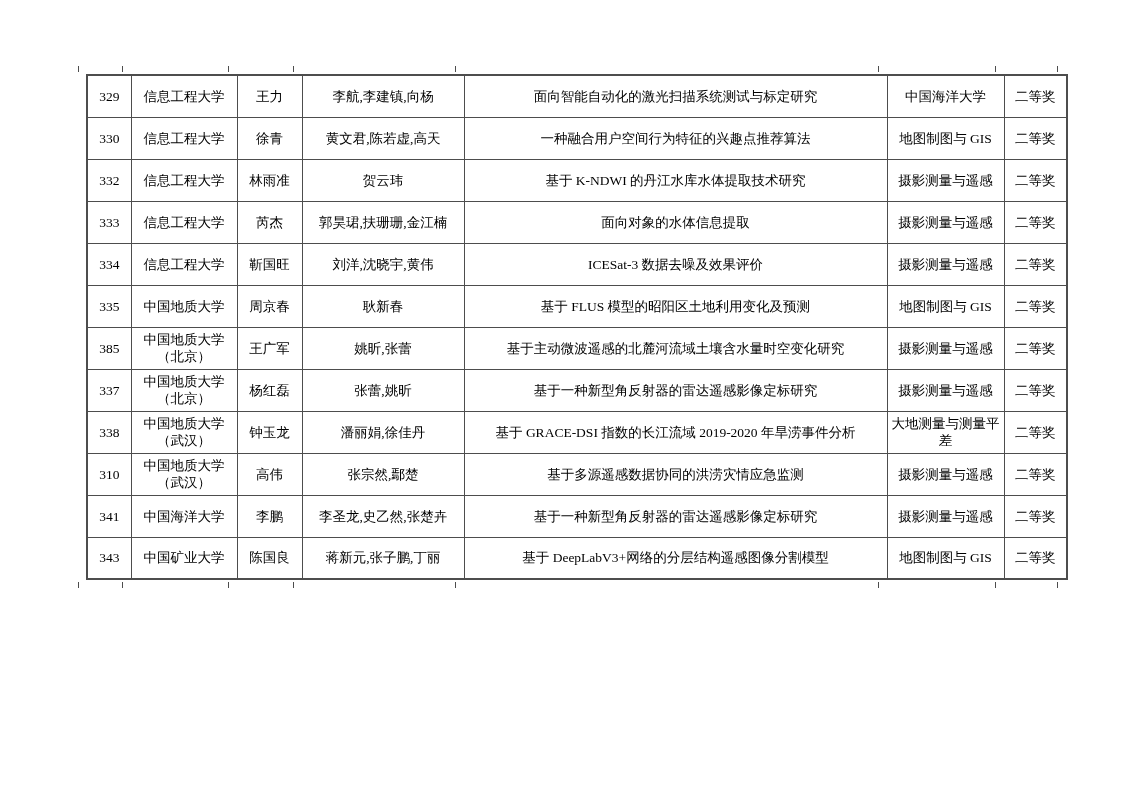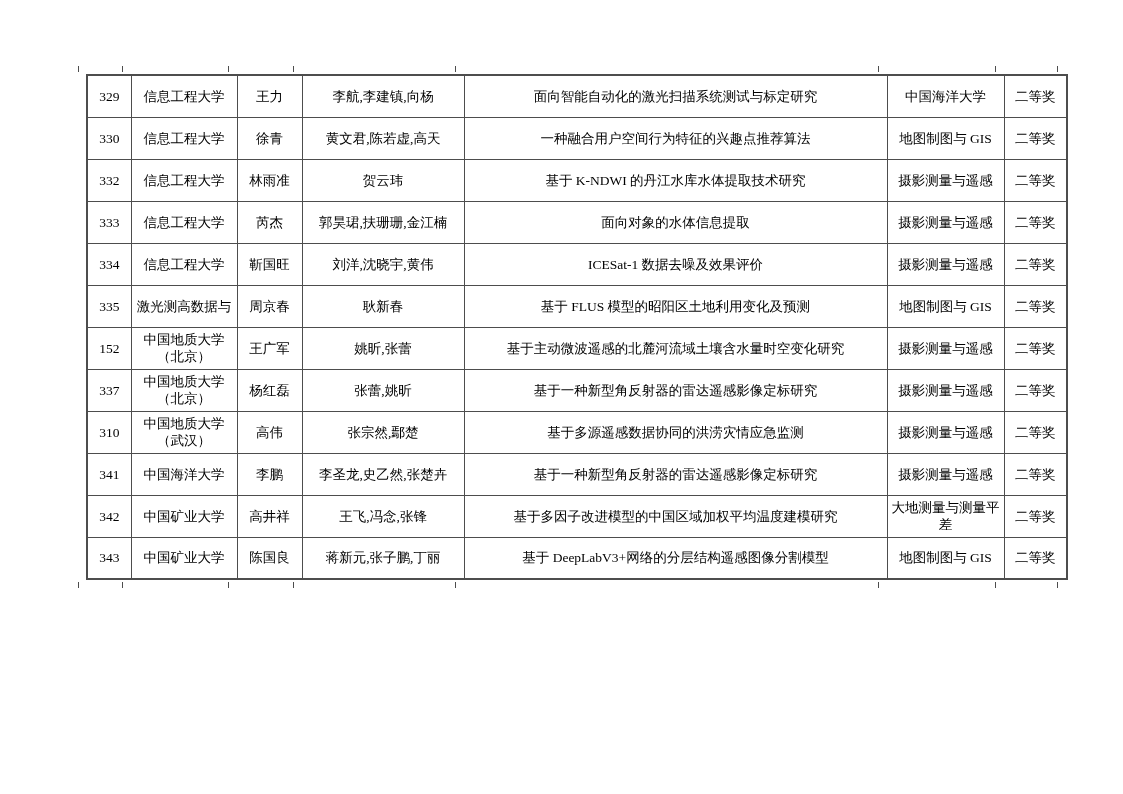--- a/index.html
+++ b/index.html
@@ -104,55 +104,64 @@
     <td class="c-title">面向对象的水体信息提取</td>
     <td class="c-cat">摄影测量与遥感</td>
     <td class="c-award">二等奖</td>
   </tr>
 
   <tr>
     <td class="c-no">334</td>
     <td class="c-univ">信息工程大学</td>
     <td class="c-name">靳国旺</td>
     <td class="c-co">刘洋,沈晓宇,黄伟</td>
-    <td class="c-title">ICESat-1 数据去噪及效果评价</td>
+    <td class="c-title">ICESat-3 数据去噪及效果评价</td>
     <td class="c-cat">摄影测量与遥感</td>
     <td class="c-award">二等奖</td>
   </tr>
 
   <tr>
     <td class="c-no">335</td>
-    <td class="c-univ">激光测高数据与</td>
+    <td class="c-univ">中国地质大学</td>
     <td class="c-name">周京春</td>
     <td class="c-co">耿新春</td>
     <td class="c-title">基于 FLUS 模型的昭阳区土地利用变化及预测</td>
     <td class="c-cat">地图制图与 GIS</td>
     <td class="c-award">二等奖</td>
   </tr>
 
   <tr>
-    <td class="c-no">152</td>
+    <td class="c-no">385</td>
     <td class="c-univ">中国地质大学（北京）</td>
     <td class="c-name">王广军</td>
     <td class="c-co">姚昕,张蕾</td>
     <td class="c-title">基于主动微波遥感的北麓河流域土壤含水量时空变化研究</td>
     <td class="c-cat">摄影测量与遥感</td>
     <td class="c-award">二等奖</td>
   </tr>
 
   <tr>
     <td class="c-no">337</td>
     <td class="c-univ">中国地质大学（北京）</td>
     <td class="c-name">杨红磊</td>
     <td class="c-co">张蕾,姚昕</td>
     <td class="c-title">基于一种新型角反射器的雷达遥感影像定标研究</td>
     <td class="c-cat">摄影测量与遥感</td>
     <td class="c-award">二等奖</td>
   </tr>
 
+  <tr>
+    <td class="c-no">338</td>
+    <td class="c-univ">中国地质大学（武汉）</td>
+    <td class="c-name">钟玉龙</td>
+    <td class="c-co">潘丽娟,徐佳丹</td>
+    <td class="c-title">基于 GRACE-DSI 指数的长江流域 2019-2020 年旱涝事件分析</td>
+    <td class="c-cat">大地测量与测量平差</td>
+    <td class="c-award">二等奖</td>
+  </tr>
 
 
   <tr>
     <td class="c-no">310</td>
     <td class="c-univ">中国地质大学（武汉）</td>
     <td class="c-name">高伟</td>
     <td class="c-co">张宗然,鄢楚</td>
     <td class="c-title">基于多源遥感数据协同的洪涝灾情应急监测</td>
     <td class="c-cat">摄影测量与遥感</td>
     <td class="c-award">二等奖</td>
@@ -161,29 +170,20 @@
   <tr>
     <td class="c-no">341</td>
     <td class="c-univ">中国海洋大学</td>
     <td class="c-name">李鹏</td>
     <td class="c-co">李圣龙,史乙然,张楚卉</td>
     <td class="c-title">基于一种新型角反射器的雷达遥感影像定标研究</td>
     <td class="c-cat">摄影测量与遥感</td>
     <td class="c-award">二等奖</td>
   </tr>
 
-  <tr>
-    <td class="c-no">342</td>
-    <td class="c-univ">中国矿业大学</td>
-    <td class="c-name">高井祥</td>
-    <td class="c-co">王飞,冯念,张锋</td>
-    <td class="c-title">基于多因子改进模型的中国区域加权平均温度建模研究</td>
-    <td class="c-cat">大地测量与测量平差</td>
-    <td class="c-award">二等奖</td>
-  </tr>
 
   <tr>
     <td class="c-no">343</td>
     <td class="c-univ">中国矿业大学</td>
     <td class="c-name">陈国良</td>
     <td class="c-co">蒋新元,张子鹏,丁丽</td>
     <td class="c-title">基于 DeepLabV3+网络的分层结构遥感图像分割模型</td>
     <td class="c-cat">地图制图与 GIS</td>
     <td class="c-award">二等奖</td>
   </tr>

